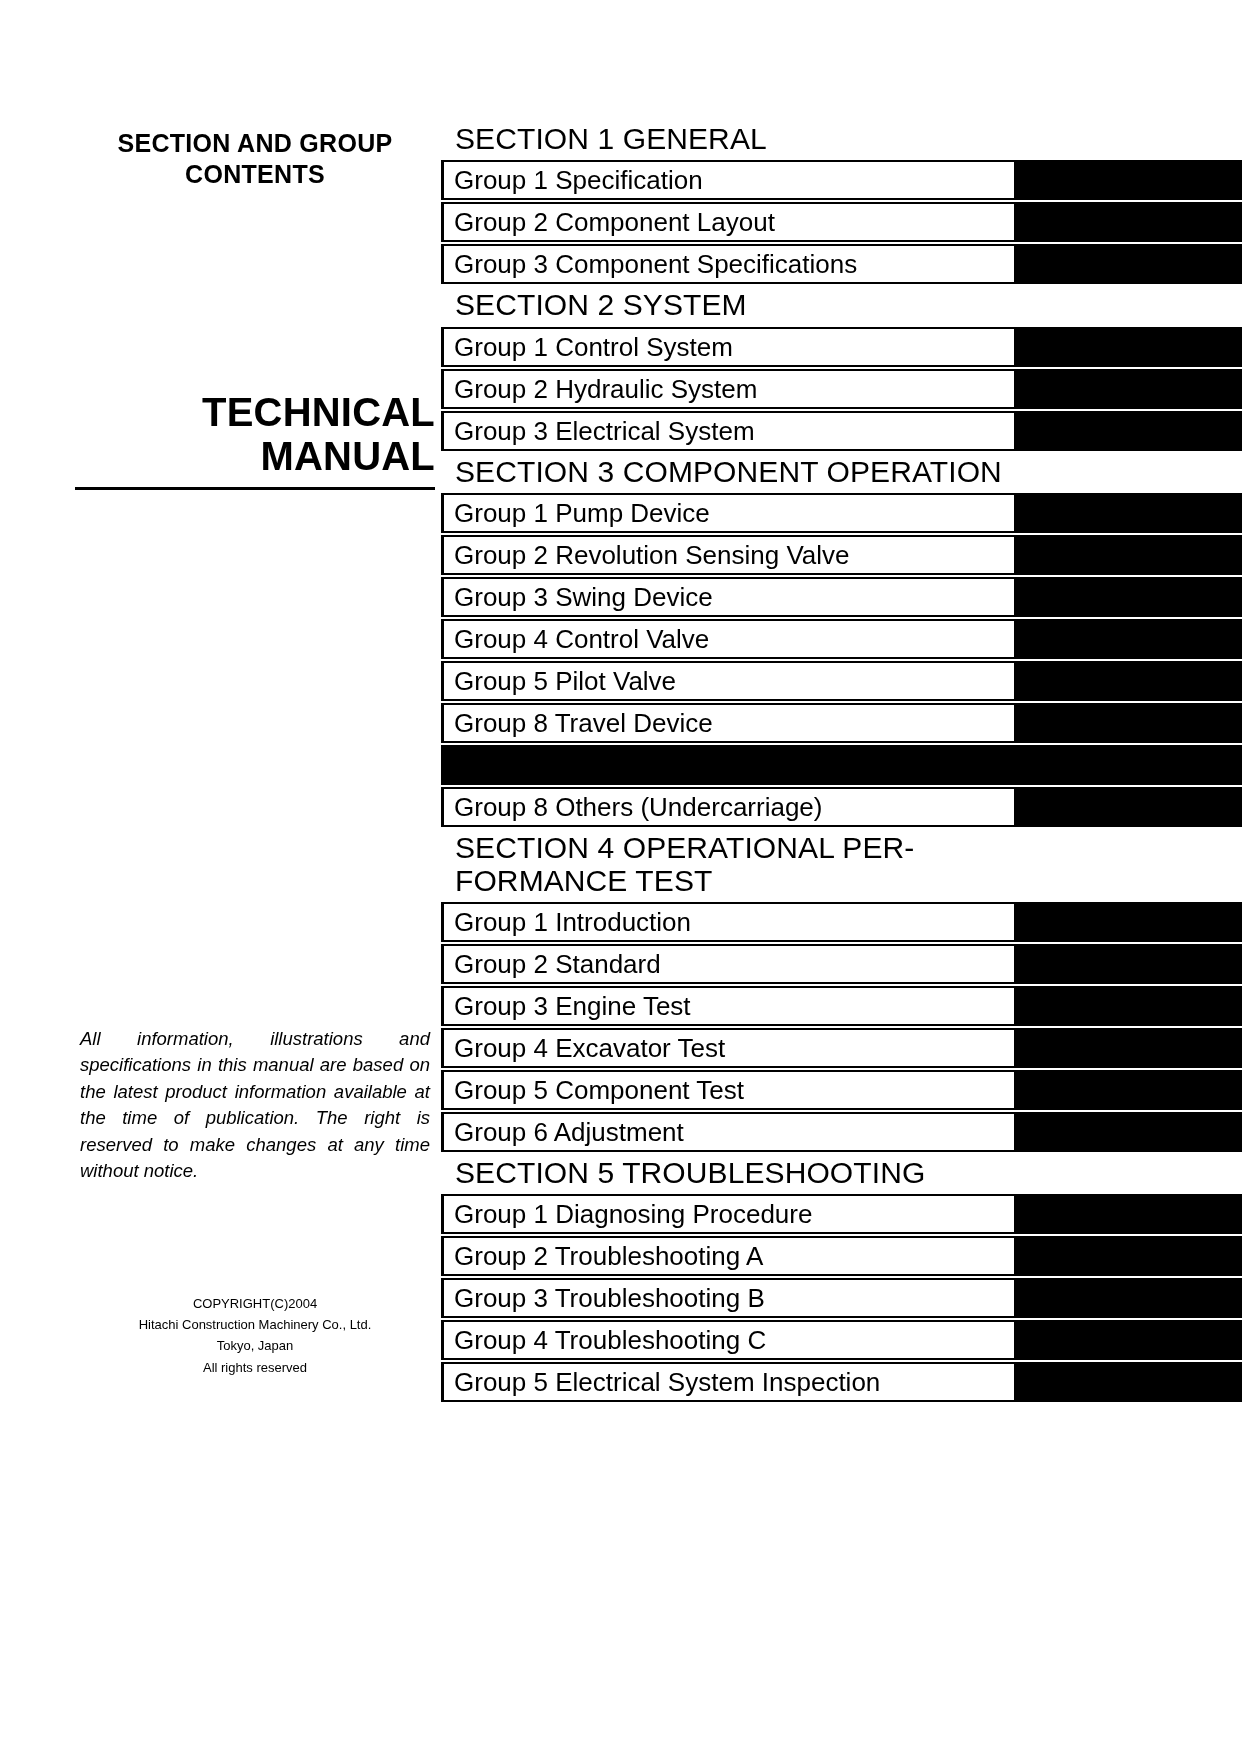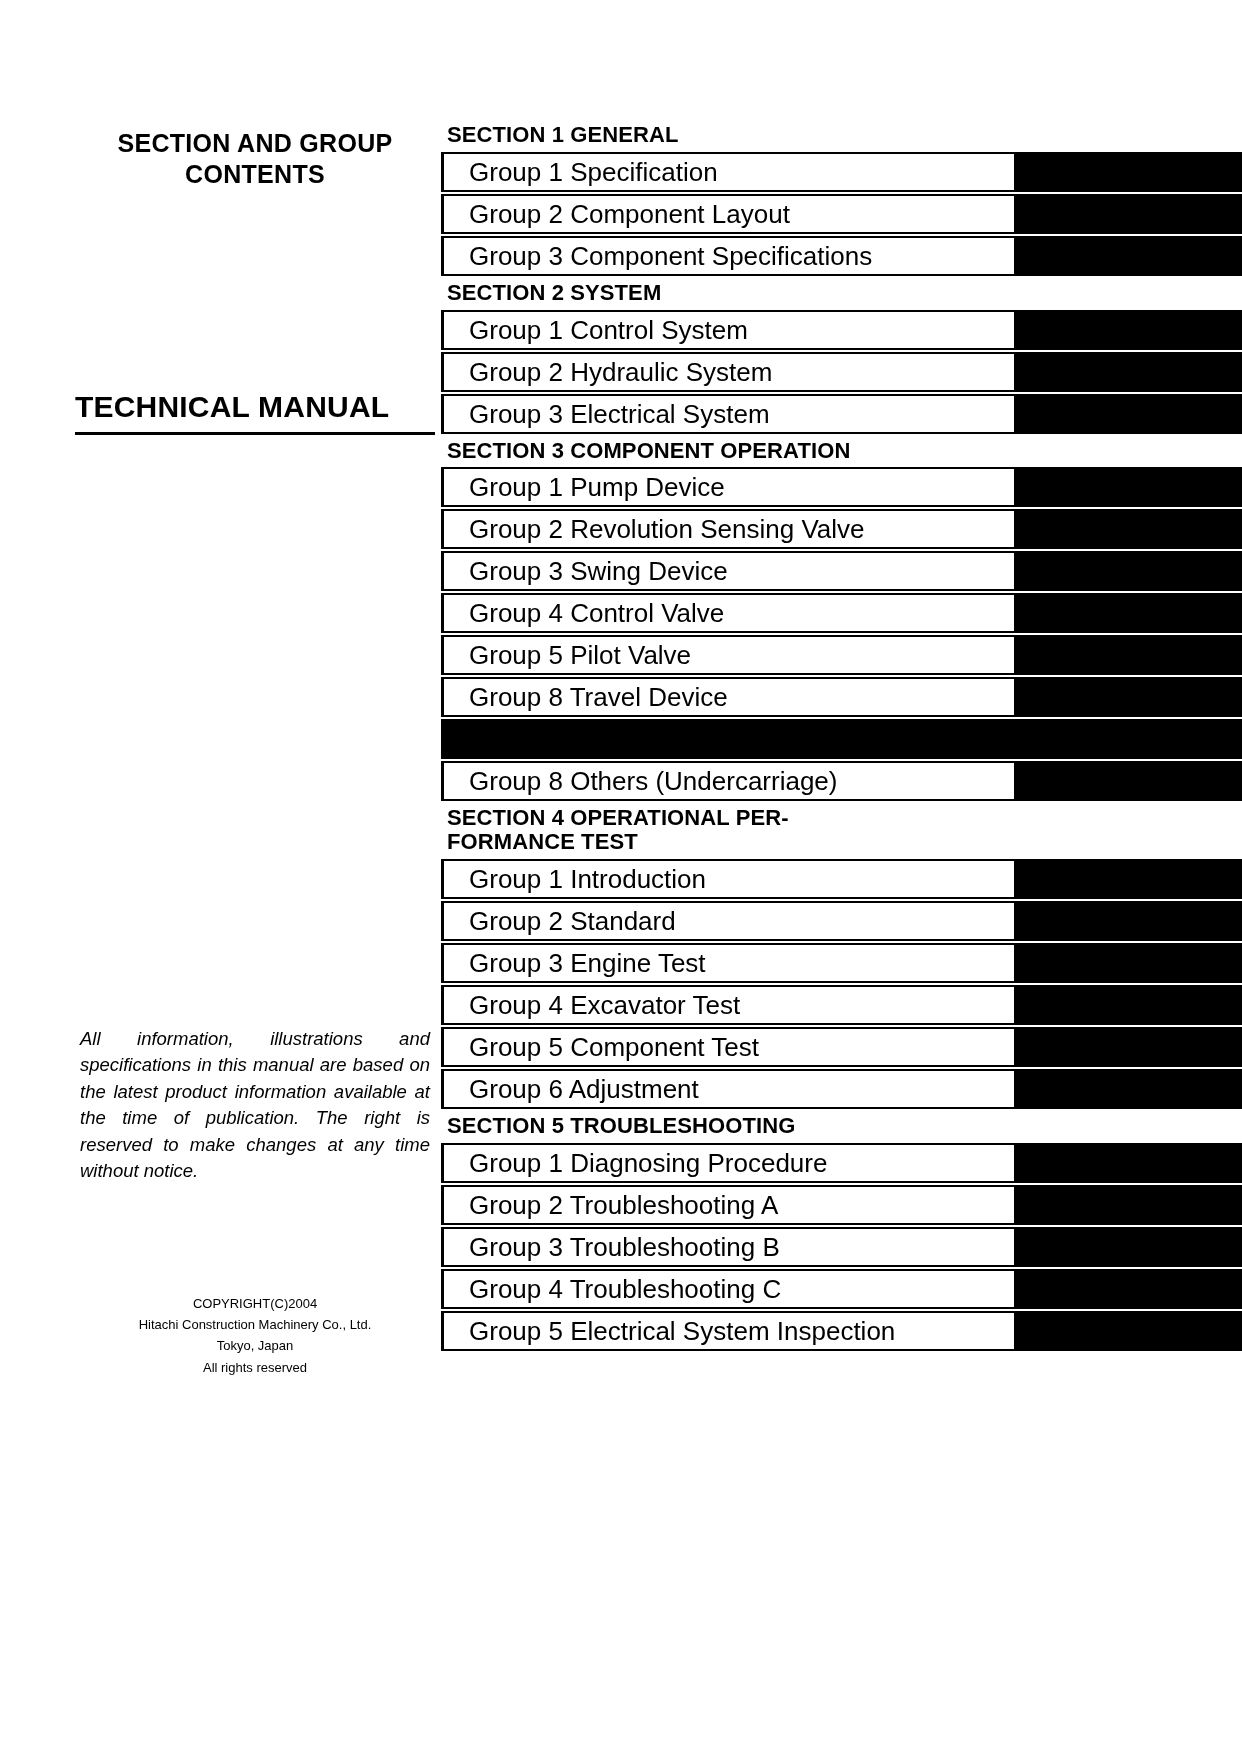--- a/index.html
+++ b/index.html
@@ -42,22 +42,22 @@
     white-space: pre-line;
   }
 
   .manual-block {
     position: absolute;
     left: 75px;
     top: 390px;
     width: 360px;
   }
   .manual-title {
-    text-align: left;
-    font-size: 30px;
+    text-align: right;
+    font-size: 40px;
     font-weight: bold;
     letter-spacing: 0.2px;
     line-height: 1.1;
   }
   .manual-rule {
     margin-top: 9px;
     height: 3px;
     background: #000000;
     width: 100%;
   }
@@ -87,26 +87,27 @@
 
   
   .toc {
     position: absolute;
     left: 441px;
     top: 120px;
     width: 801px;
   }
 
   .section-head {
-    font-size: 22px;
-    font-weight: bold;
+    font-size: 30px;
+    font-weight: normal;
     line-height: 1.08;
     letter-spacing: 0.1px;
     padding: 3px 0 5px 6px;
     white-space: nowrap;
+    margin-left: 8px;
   }
   .section-head .l2 {
     display: block;
     text-align: left;
     padding-right: 148px;
   }
   .section-head.wrap { white-space: normal; }
 
   .rowgroup { margin-bottom: 1px; }
 
@@ -116,21 +117,21 @@
     margin-bottom: 2px;
   }
   .toc-cell {
     flex: 0 0 575px;
     box-sizing: border-box;
     border: 2px solid #000000;
     border-left-width: 3px;
     background: #ffffff;
     display: flex;
     align-items: center;
-    padding-left: 25px;
+    padding-left: 10px;
     font-size: 26px;
     line-height: 1;
     white-space: nowrap;
   }
   .toc-tab {
     flex: 1 1 auto;
     background: #000000;
     margin-left: 0;
     height: 40px;
   }

